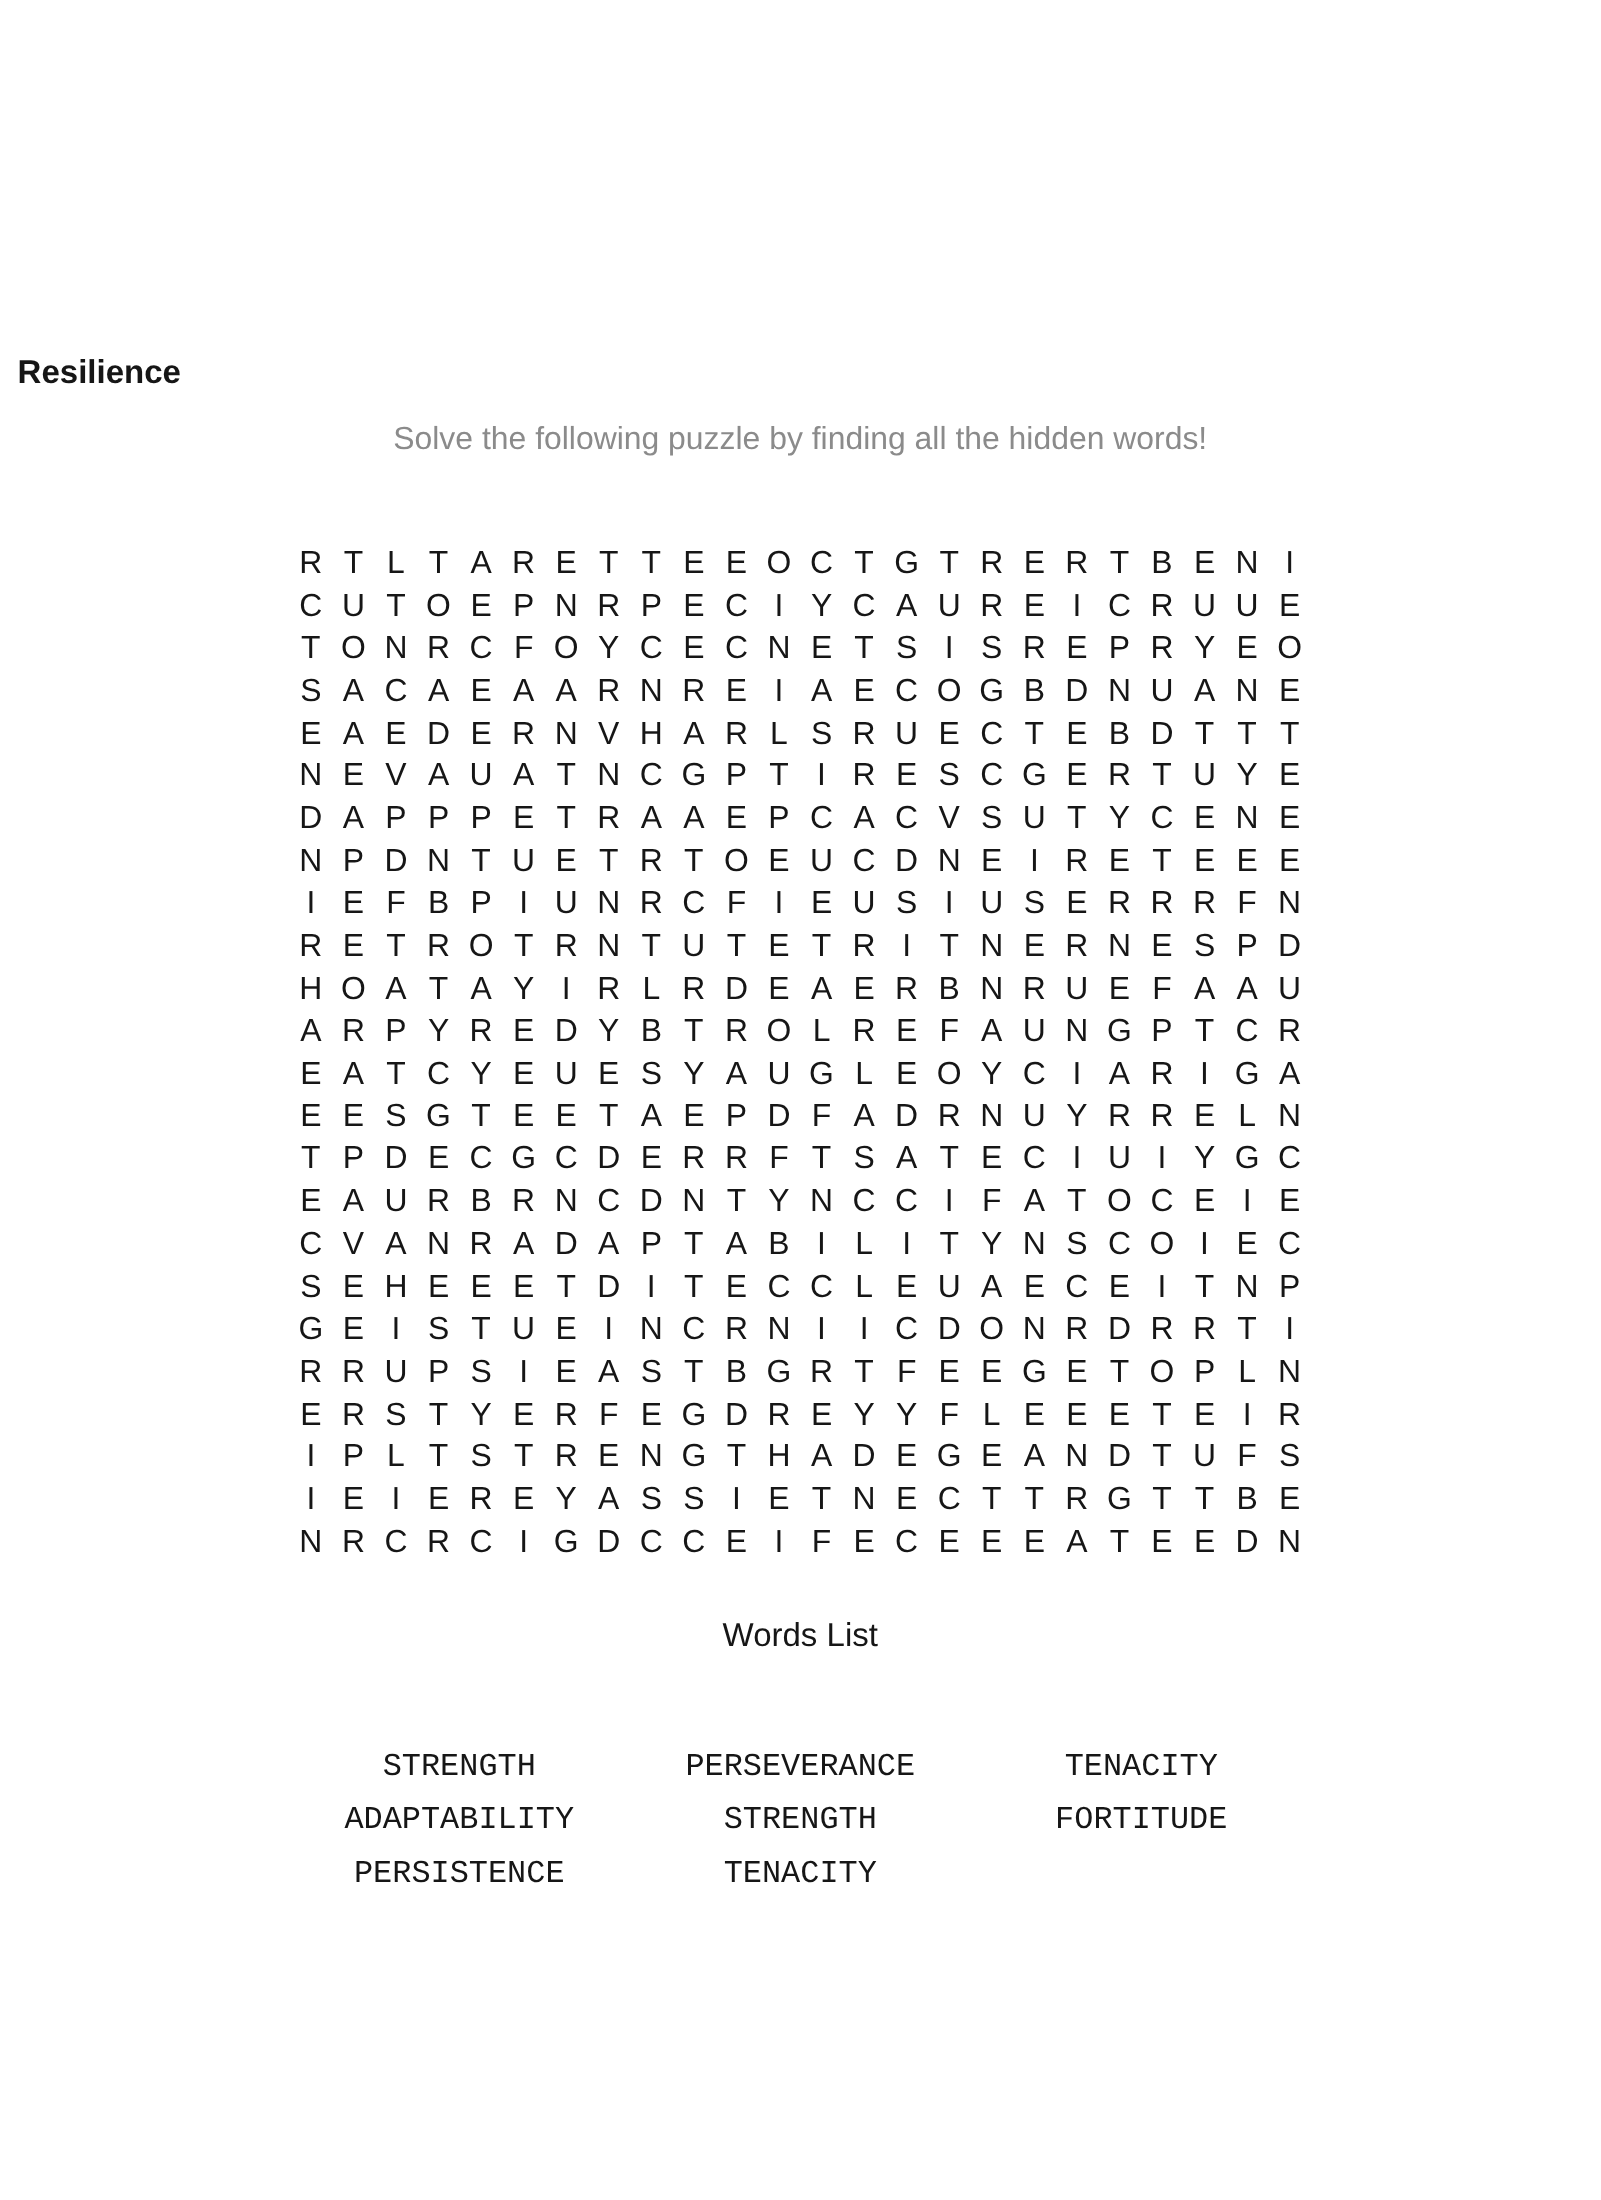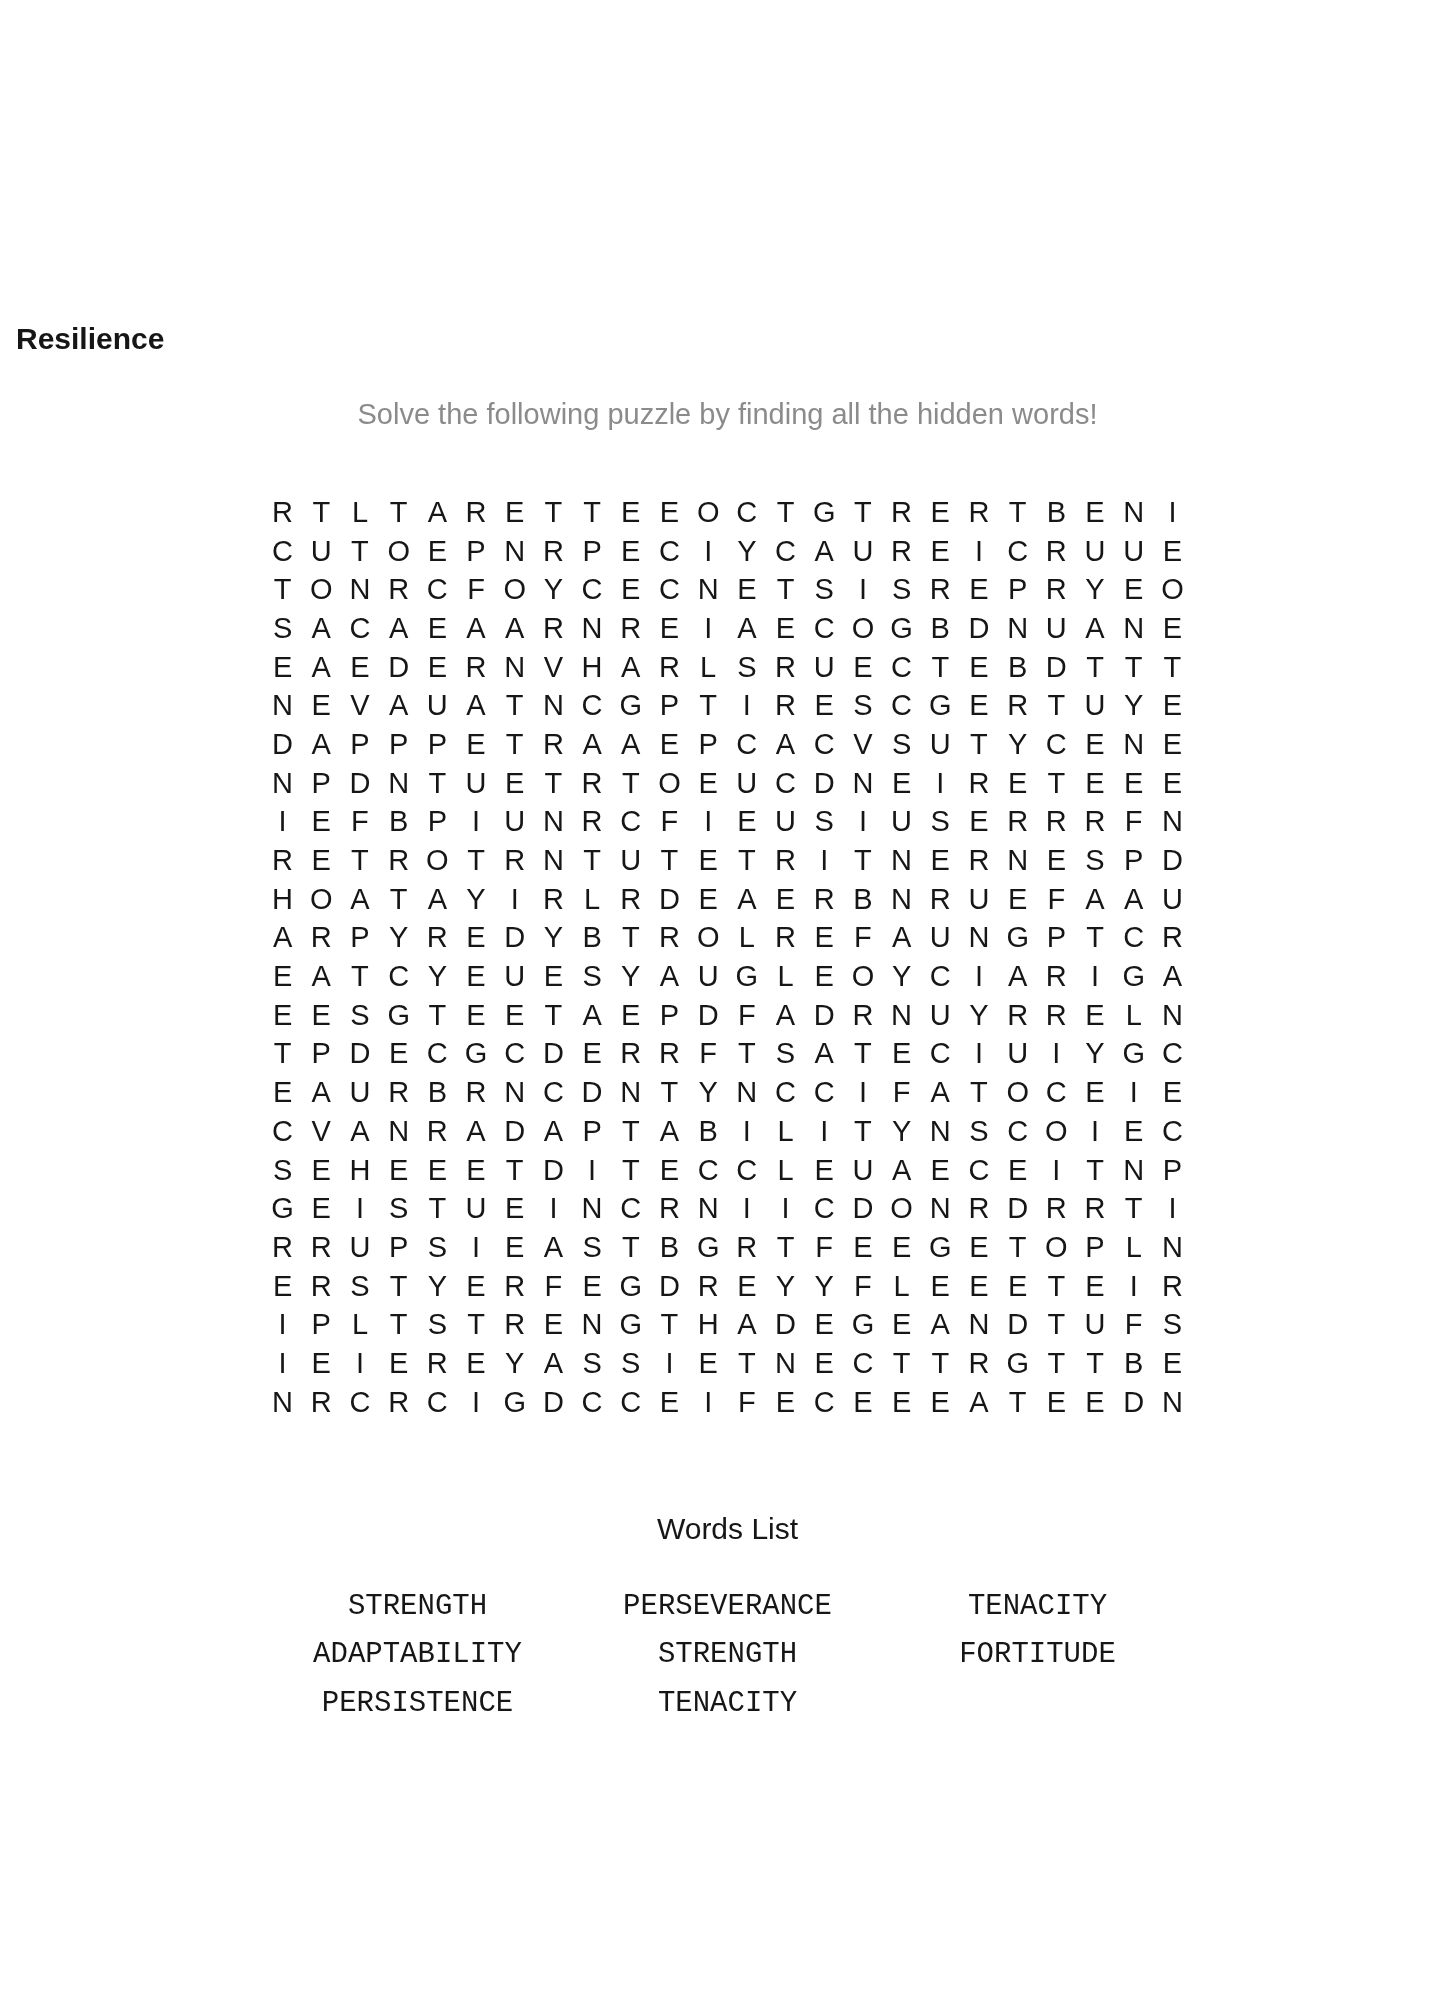--- a/index.html
+++ b/index.html
@@ -24,21 +24,21 @@
     margin: 0;
     text-align: left;
     font-size: 30px;
     line-height: 1.1;
     font-weight: 700;
     color: #161616;
     padding-left: 16px;
   }
   .subtitle {
     position: absolute;
-    top: 399px;
+    top: 384px;
     left: 0;
     width: 100%;
     margin: 0;
     text-align: center;
     font-size: 29px;
     line-height: 1.1;
     font-weight: 400;
     color: #8b8b8b;
   }
   .letter-grid {
@@ -52,21 +52,21 @@
   }
   .letter-grid .cell {
     display: flex;
     align-items: center;
     justify-content: center;
     font-size: 29px;
     color: #161616;
   }
   .words-heading {
     position: absolute;
-    top: 1512px;
+    top: 1470px;
     left: 0;
     width: 100%;
     margin: 0;
     text-align: center;
     font-size: 30px;
     line-height: 1.1;
     font-weight: 400;
     color: #161616;
   }
   .words-grid {

